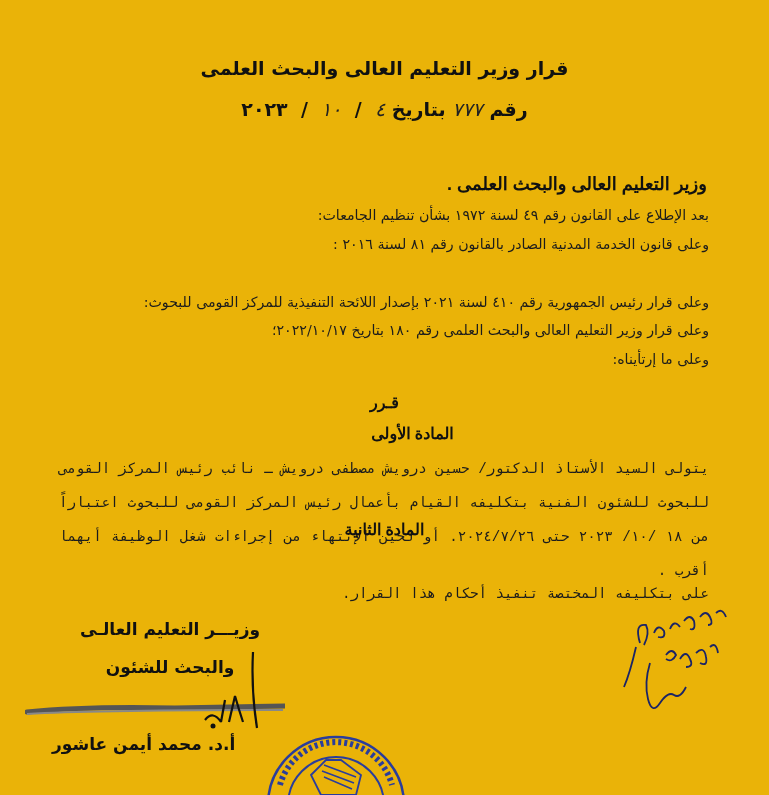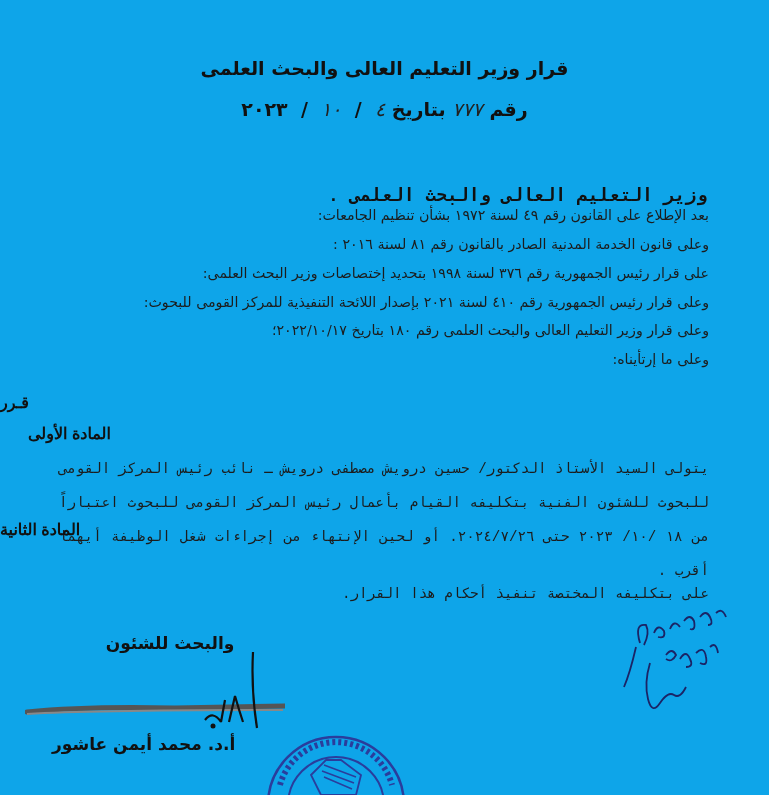--- a/index.html
+++ b/index.html
@@ -1,26 +1,26 @@
 <!DOCTYPE html>
 <html><head>
 <meta charset="utf-8">
 <style>
   html, body { margin: 0; padding: 0; background: #ffffff; }
   body { width: 769px; height: 795px; position: relative; overflow: hidden; color: #1a1a1a; }
-  .page { position: absolute; left: 0; top: 0; width: 769px; height: 795px; background: #0ea5e9; }
+  .page { position: absolute; left: 0; top: 0; width: 769px; height: 795px; background: #eab308; }
   .rtl { direction: rtl; unicode-bidi: embed; }
   .title { position: absolute; left: 0; width: 769px; text-align: center; font-family: "DejaVu Sans", sans-serif; font-weight: bold; color: #111; }
   .t1 { top: 57px; font-size: 19px; }
   .t2 { top: 98px; font-size: 19px; }
   .hand { font-family: "DejaVu Serif", serif; font-weight: normal; color: #222; font-style: italic; }
-  .minister-head { position: absolute; top: 184px; right: 62px; font-family: Liberation Mono, monospace; font-weight: bold; font-size: 18px; color: #111; text-align: right; }
+  .minister-head { position: absolute; top: 173px; right: 62px; font-family: Liberation Sans, sans-serif; font-weight: bold; font-size: 18px; color: #111; text-align: right; }
   .line { position: absolute; right: 60px; font-family: "DejaVu Sans", sans-serif; font-size: 14.2px; color: #1c1c1c; white-space: nowrap; }
   .l1 { top: 207px; } .l2 { top: 236px; } .l3 { top: 265px; } .l4 { top: 294px; } .l5 { top: 322px; } .l6 { top: 351px; }
-  .center-head { position: absolute; left: 0; width: 769px; text-align: left; font-family: Liberation Sans, sans-serif; font-weight: bold; font-size: 16px; color: #111; }
+  .center-head { position: absolute; left: 0; width: 769px; text-align: center; font-family: Liberation Serif, serif; font-weight: bold; font-size: 16px; color: #111; }
   .h-decided { top: 393px; letter-spacing: 4px; }
   .h-art1 { top: 424px; margin-left: 28px; }
   .h-art2 { top: 520px; }
   .para { position: absolute; right: 60px; width: 650px; font-family: Liberation Mono, monospace; font-size: 14.2px; line-height: 34px; text-align: justify; color: #1c1c1c; }
   .p1 { top: 452px; }
   .p2 { top: 577px; }
   .sig-block { position: absolute; left: 40px; top: 615px; width: 260px; text-align: center; font-family: "DejaVu Sans", sans-serif; font-weight: bold; color: #111; }
   .sig-title1 { font-size: 17px; margin-top: 4px; }
   .sig-title2 { font-size: 17px; margin-top: 18px; }
   .sig-name { position: absolute; left: 52px; top: 734px; font-family: "DejaVu Sans", sans-serif; font-weight: bold; font-size: 17px; color: #111; }
@@ -43,34 +43,34 @@
     &nbsp;/&nbsp;
     <span class="hand">١٠</span>
     &nbsp;/&nbsp;
     <span>٢٠٢٣</span>
   </div>
 
   <div class="minister-head rtl">وزير التعليم العالى والبحث العلمى .</div>
 
   <div class="line l1 rtl">بعد الإطلاع على القانون رقم ٤٩ لسنة ١٩٧٢ بشأن تنظيم الجامعات:</div>
   <div class="line l2 rtl">وعلى قانون الخدمة المدنية الصادر بالقانون رقم ٨١ لسنة ٢٠١٦ :</div>
-  <div class="line l3 rtl">على قرار رئيس الجمهورية رقم ٣٧٦ لسنة ١٩٩٨ بتحديد إختصاصات وزير البحث العلمى:</div>
   <div class="line l4 rtl">وعلى قرار رئيس الجمهورية رقم ٤١٠ لسنة ٢٠٢١ بإصدار اللائحة التنفيذية للمركز القومى للبحوث:</div>
   <div class="line l5 rtl">وعلى قرار وزير التعليم العالى والبحث العلمى رقم ١٨٠ بتاريخ ٢٠٢٢/١٠/١٧؛</div>
   <div class="line l6 rtl">وعلى ما إرتأيناه:</div>
 
   <div class="center-head h-decided rtl">قـرر</div>
 
   <div class="center-head h-art1 rtl">المادة الأولى</div>
   <div class="para p1 rtl">يتولى السيد الأستاذ الدكتور/ حسين درويش مصطفى درويش ـ نائب رئيس المركز القومى للبحوث للشئون الفنية بتكليفه القيام بأعمال رئيس المركز القومى للبحوث اعتباراً من ١٨ /١٠/ ٢٠٢٣ حتى ٢٠٢٤/٧/٢٦. أو لحين الإنتهاء من إجراءات شغل الوظيفة أيهما أقرب .</div>
 
   <div class="center-head h-art2 rtl">المادة الثانية</div>
   <div class="para p2 rtl">على بتكليفه المختصة تنفيذ أحكام هذا القرار.</div>
 
   <div class="sig-block rtl">
+    <div class="sig-title1">وزيـــر التعليم العالـى</div>
     <div class="sig-title2">والبحث للشئون</div>
   </div>
 
   <svg class="sig-svg" width="260" height="80" viewBox="0 0 260 80">
     <path d="M2 62 Q60 56 150 58 L260 56" stroke="#555" stroke-width="5" fill="none" stroke-linecap="round"></path>
     <path d="M2 64 Q70 60 258 60" stroke="#888" stroke-width="2" fill="none"></path>
     <path d="M228 2 Q226 40 232 78" stroke="#111" stroke-width="2.2" fill="none"></path>
     <path d="M196 72 L200 50 M204 72 L210 46 Q214 60 218 72 M180 70 Q188 60 196 72" stroke="#111" stroke-width="2.2" fill="none"></path>
     <circle cx="188" cy="76" r="2.5" fill="#111"></circle>
   </svg>

